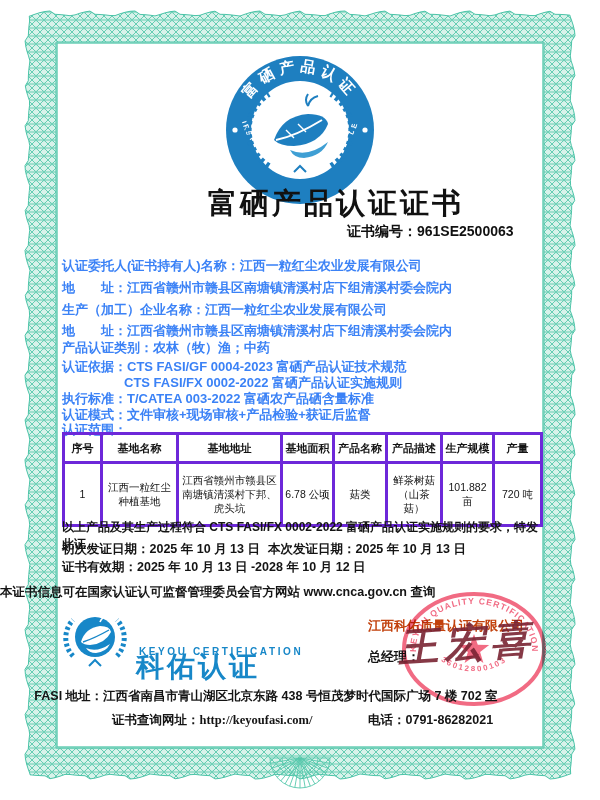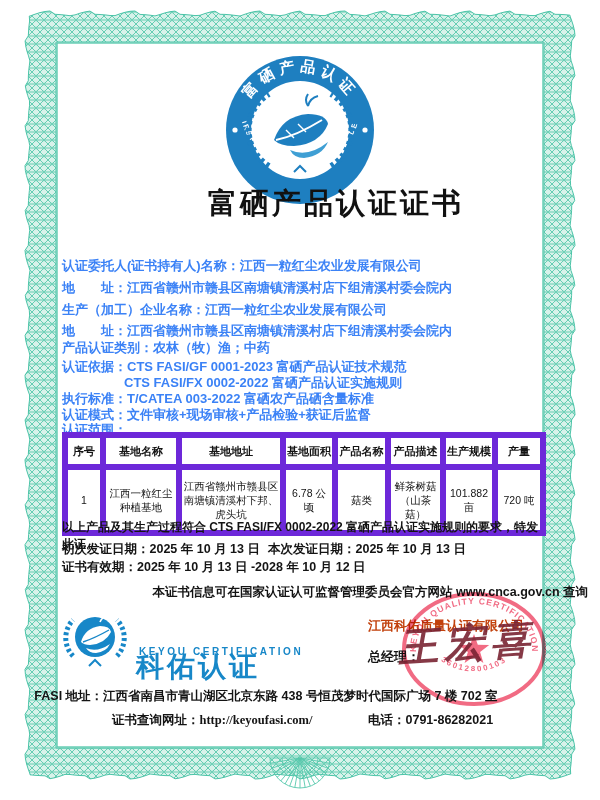--- a/index.html
+++ b/index.html
@@ -9,27 +9,27 @@
   #border-svg,#logo-svg,#keyou-svg,#seal-svg{position:absolute;}
   #border-svg{left:0;top:0;}
   #logo-svg{left:224px;top:50px;}
   .title{left:0;top:184px;width:600px;text-align:center;font-size:29px;font-weight:bold;
          letter-spacing:3px;color:#111;padding-left:36px;}
   .certno{top:223px;left:347px;font-size:14px;font-weight:bold;color:#111;}
   .fline{left:62px;width:480px;font-size:13px;font-weight:bold;line-height:1.25;color:#3b82f6;}
   .fline.indent{left:124px;}
   table.scope{position:absolute;left:62px;top:432px;width:478px;border-collapse:collapse;
               table-layout:fixed;font-size:10.5px;color:#141414;}
-  table.scope th,table.scope td{border:6px solid #6d28d9;text-align:center;vertical-align:middle;
+  table.scope th,table.scope td{border:3px solid #6d28d9;text-align:center;vertical-align:middle;
               padding:2px 1px;line-height:1.35;}
   table.scope th{font-weight:bold;height:22px;font-size:11px;}
   table.scope td{height:56px;font-weight:500;}
   .statement{left:62px;top:519px;width:482px;font-size:12px;font-weight:600;color:#141414;}
   .dateline{font-size:12.5px;font-weight:bold;color:#141414;}
-  .query{left:0;top:584px;width:588px;text-align:right;font-size:12.5px;font-weight:bold;color:#141414;}
+  .query{left:0;top:584px;width:528px;text-align:left;font-size:12.5px;font-weight:bold;color:#141414;}
   #keyou-svg{left:60px;top:604px;}
   .brand-cn{left:136px;top:648px;font-size:28px;font-weight:bold;color:#1787c8;letter-spacing:3px;}
   .brand-en{left:139px;top:646px;font-size:10px;font-weight:bold;color:#1787c8;letter-spacing:2.6px;}
   .company{left:368px;top:617px;font-size:13px;font-weight:bold;color:#c2410c;}
   .gm{left:368px;top:648px;font-size:13px;font-weight:bold;color:#141414;}
   #seal-svg{left:400px;top:590px;mix-blend-mode:multiply;}
   .signature{left:398px;top:616px;font-size:40px;font-weight:bold;font-style:italic;
              color:#7a2433;letter-spacing:6px;transform:rotate(-4deg);opacity:.9;
              font-family:"Liberation Serif","DejaVu Serif",serif;}
   .fasi{left:0;top:688px;width:532px;text-align:center;font-size:12.5px;font-weight:bold;color:#141414;}
@@ -82,27 +82,30 @@
       <path d="M 50,90 Q 58,66 84,64 Q 102,64 104,74 Q 96,94 70,96 Q 56,96 50,90 Z" fill="#1e7fc0"></path>
       <path d="M 52,90 Q 72,86 98,70" stroke="#ffffff" stroke-width="2" fill="none"></path>
       <path d="M 62,80 L 70,88 M 74,74 L 82,82" stroke="#ffffff" stroke-width="1.4"></path>
       <path d="M 66,100 Q 84,108 104,92 Q 98,106 80,108 Q 70,108 66,100 Z" fill="#3f9fd4"></path>
       <path d="M 84,56 Q 86,48 94,46 M 84,56 Q 80,50 84,44" stroke="#1e7fc0" stroke-width="2" fill="none"></path>
     </g>
   </svg>
 
   <div class="abs title">富硒产品认证证书</div>
 
+  <div class="abs certno">
+    <span>证书编号：</span><span>961SE2500063</span>
+  </div>
 
   <div class="abs fline" style="top:258px">认证委托人(证书持有人)名称：江西一粒红尘农业发展有限公司</div>
   <div class="abs fline" style="top:280px">地　　址：江西省赣州市赣县区南塘镇清溪村店下组清溪村委会院内</div>
   <div class="abs fline" style="top:302px">生产（加工）企业名称：江西一粒红尘农业发展有限公司</div>
   <div class="abs fline" style="top:323px">地　　址：江西省赣州市赣县区南塘镇清溪村店下组清溪村委会院内</div>
   <div class="abs fline" style="top:340px">产品认证类别：农林（牧）渔；中药</div>
-  <div class="abs fline" style="top:359px">认证依据：CTS FASI/GF 0001-2023 富硒产品认证技术规范</div>
+  <div class="abs fline" style="top:359px">认证依据：CTS FASI/GF 0004-2023 富硒产品认证技术规范</div>
   <div class="abs fline indent" style="top:375px">CTS FASI/FX 0002-2022 富硒产品认证实施规则</div>
   <div class="abs fline" style="top:391px">执行标准：T/CATEA 003-2022 富硒农产品硒含量标准</div>
   <div class="abs fline" style="top:422px">认证范围：</div>
   <div class="abs fline" style="top:407px">认证模式：文件审核+现场审核+产品检验+获证后监督</div>
 
   <table class="scope">
     <colgroup>
       <col style="width:38px">
         <col style="width:76px">
         <col style="width:104px">

